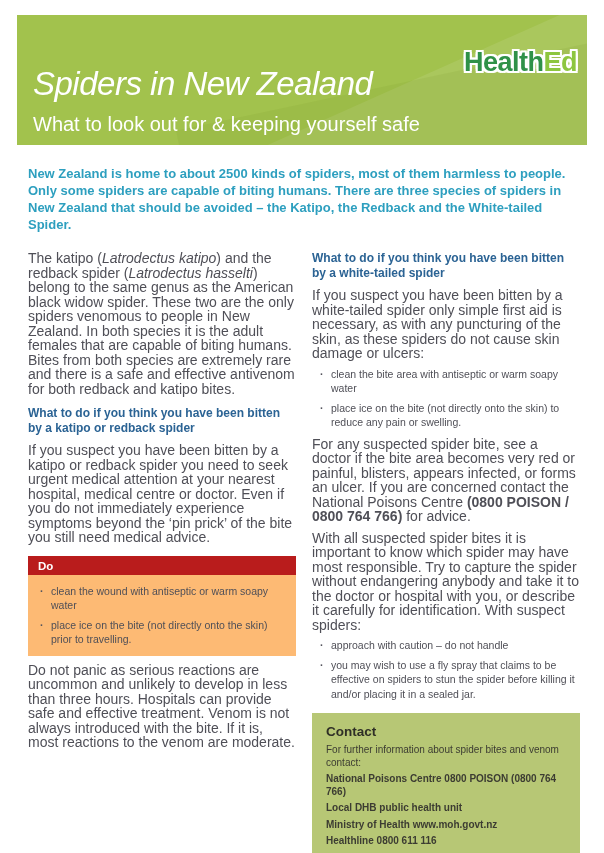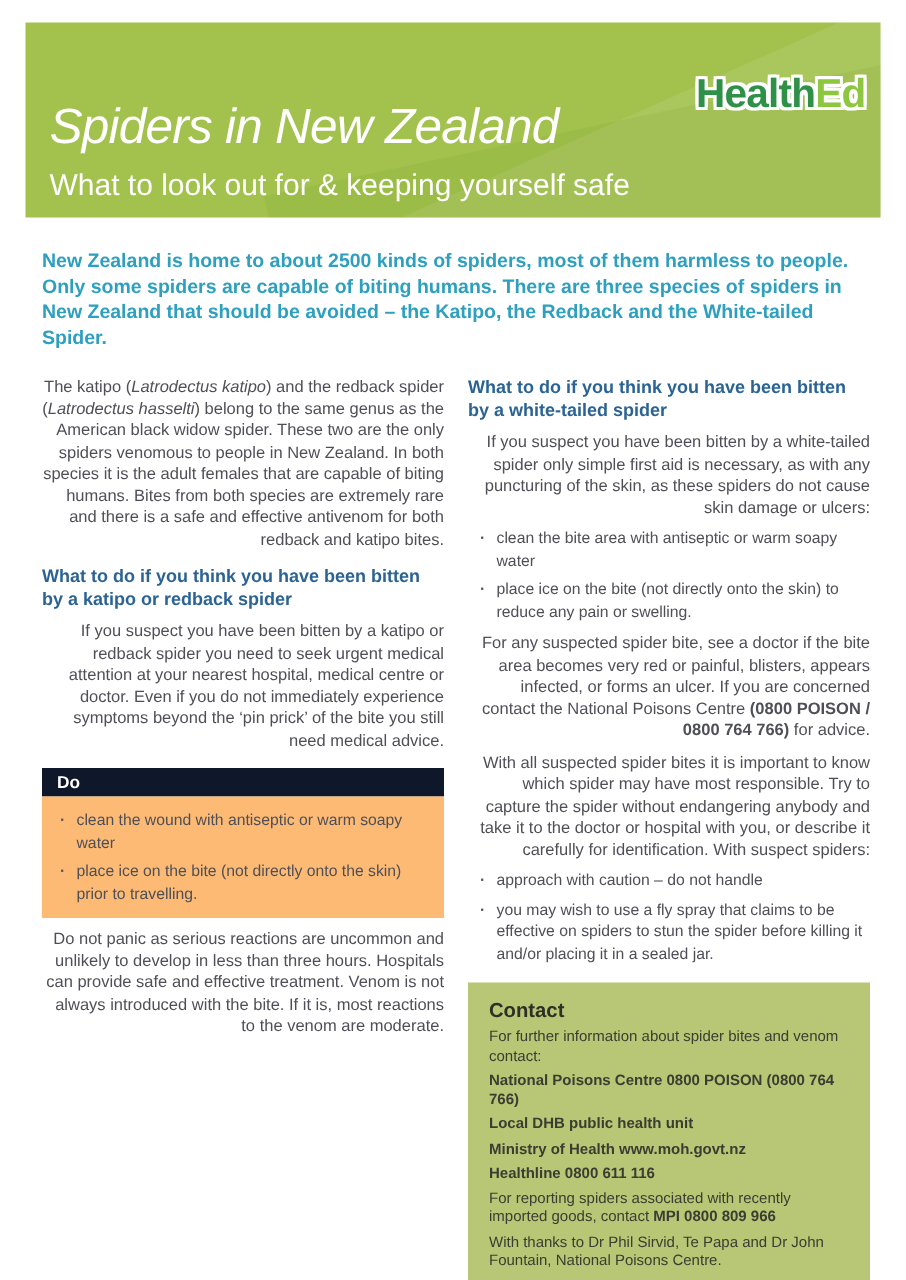--- a/index.html
+++ b/index.html
@@ -42,32 +42,32 @@
     font-size:20px; font-weight:400;
   }
   
   .intro {
     margin:20px 26px 0 28px; color:#2d9fbf; font-weight:700;
     font-size:13px; line-height:17px;
   }
   
   .columns { display:flex; gap:16px; margin:17px 24px 0 28px; flex:0 0 auto; }
   .col { flex:1 1 0; min-width:0; }
-  .body-p { color:#4f4f57; font-size:11px; line-height:14.5px; margin-top:7px;text-align:right; }
+  .body-p { color:#4f4f57; font-size:14px; line-height:14.5px; margin-top:7px; }
   .col > .body-p:first-child, .col > h2:first-child { margin-top:1px; }
   h2.sec { color:#2b6394; font-size:12px; line-height:15px; font-weight:700; margin-top:10px; }
   ul.bullets { list-style:none; margin-top:6px; padding-left:6px; }
   ul.bullets li {
     position:relative; padding-left:13px; color:#4f4f57;
     font-size:10.5px; line-height:14.5px; margin-top:5px;
   }
   ul.bullets li::before { content:"·"; position:absolute; left:2px; top:0; font-weight:700; color:#55555d; }
   
   .alert { margin-top:11px; }
-  .alert-head { background:#0f172a; color:#ffffff; font-weight:700; font-size:11.5px; padding:4px 10px 3px; }
+  .alert-head { background:#b91c1c; color:#ffffff; font-weight:700; font-size:11.5px; padding:4px 10px 3px; }
   .alert-body { background:#fdba74; padding:4px 10px 9px; }
   .alert-body ul.bullets { padding-left:0; margin-top:0; }
   
   .contact {
     background:#b7c775; margin-top:12px; padding:11px 14px 12px; color:#3c3c32;
   }
   .contact h3 { font-size:13.5px; font-weight:700; color:#2f2f26; margin-bottom:5px; }
   .contact p { font-size:10px; line-height:12.5px; margin-top:4px; }
   .contact p.strong { font-weight:700; }
   .contact b { font-weight:700; }

